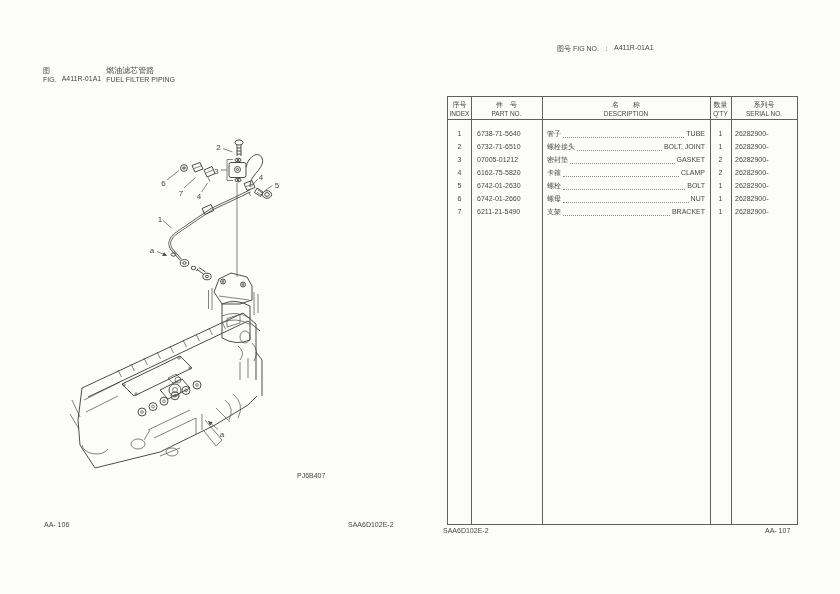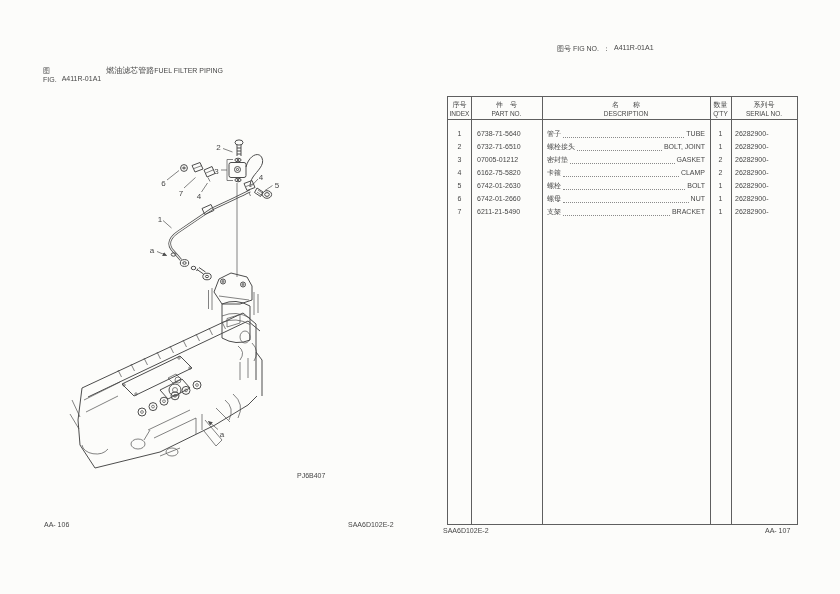--- a/index.html
+++ b/index.html
@@ -9,21 +9,21 @@
     font-family:"Liberation Sans","DejaVu Sans",sans-serif;
     color:#474747;
     -webkit-font-smoothing:antialiased;
   }
   .abs{position:absolute;}
 
   
   .lp-header{left:43px;top:66px;display:flex;gap:3px;font-size:7px;line-height:9px;}
   .lp-figcol{display:flex;flex-direction:column;}
   .lp-figno{margin-top:8px;padding:0 2px;}
-  .lp-titlecol{display:flex;flex-direction:row;}
+  .lp-titlecol{display:flex;flex-direction:column;}
   .lp-title-cn{font-size:8px;}
   .lp-title-en{font-size:7px;}
 
   
   .rp-header{left:557px;top:44px;font-size:7px;display:flex;gap:4px;}
 
   
   .parts-table{
     left:447px;top:96px;width:351px;height:429px;
     border:1px solid #5f5f5f;box-sizing:border-box;

